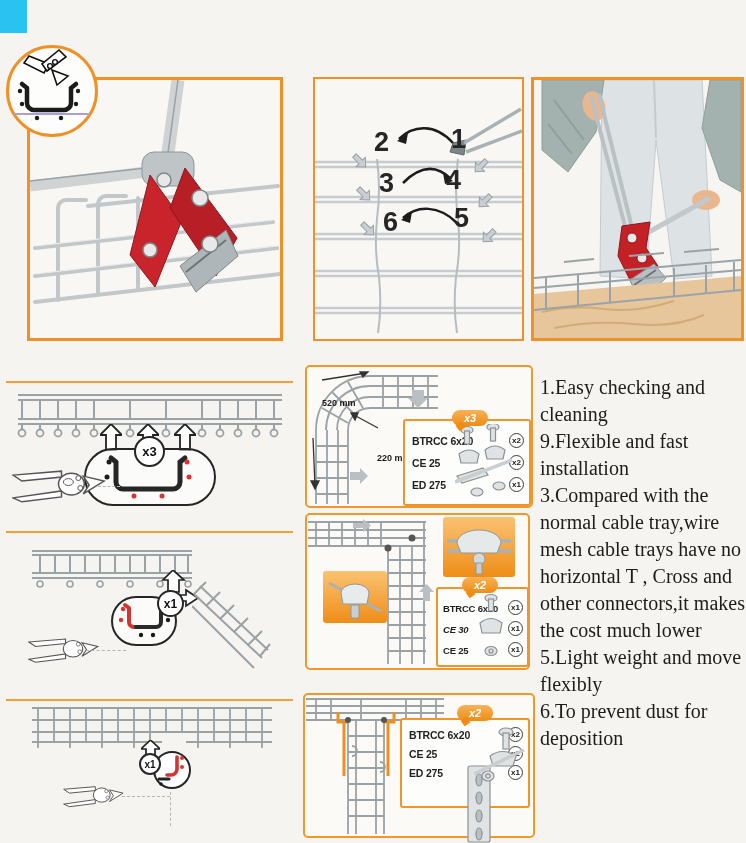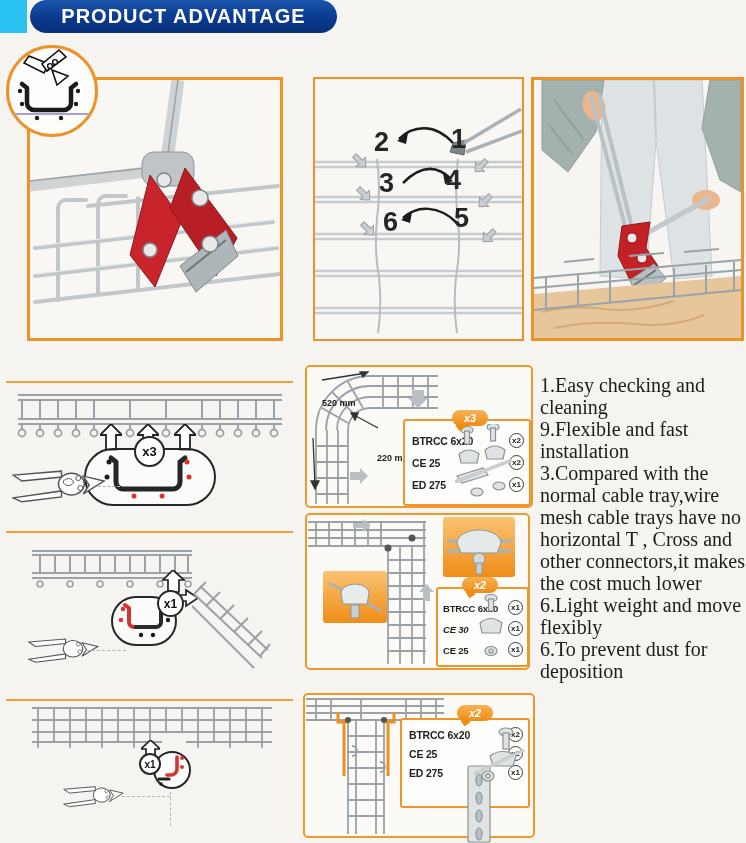--- a/index.html
+++ b/index.html
@@ -42,30 +42,29 @@
   .oval{position:absolute;border:2.5px solid #262626;border-radius:50px;background:rgba(255,255,255,.6);
         box-sizing:border-box;}
   .mult{position:absolute;border:2px solid #262626;border-radius:50%;background:#fff;color:#111;
         font-weight:bold;display:flex;align-items:center;justify-content:center;z-index:5;box-sizing:border-box;}
   .dash-h{position:absolute;border-top:1.5px dashed #b9b3ae;}
   .dash-v{position:absolute;border-left:1.5px dashed #b9b3ae;}
   .dim{position:absolute;font-weight:bold;font-size:9px;color:#1c1c1c;white-space:nowrap;margin-top:27px;}
   .inset{position:absolute;background:linear-gradient(180deg,#fbc271 0%,#ef8d18 100%);border-radius:3px;}
   
   .advantages{position:absolute;left:540px;top:374px;width:205px;
-    font-family:"Liberation Serif",serif;font-size:20px;line-height:22px;color:#1c1c1c;}
+    font-family:"Liberation Serif",serif;font-size:20px;line-height:27px;color:#1c1c1c;}
   .advantages p{margin:0;}
 </style>
 </head>
 <body>
 
 <div class="page">
 
   <div class="cyan-bar"></div>
-  <div class="title-pill">PRODUCT ADVANTAGE</div>
 
   <div class="panel p1">
     <svg width="250" height="258" viewBox="0 0 250 258">
 
       <g stroke="#c2c7ca" stroke-width="4" stroke-linecap="round" fill="none">
         <path d="M5,168 L243,142"></path>
           <path d="M5,196 L247,168"></path>
           <path d="M5,222 L250,194"></path>
         <path d="M58,126 L248,106"></path>
         <path d="M28,128 V220"></path>
@@ -550,18 +549,18 @@
             <circle cx="34" cy="52" r="2.2"></circle>
       </g>
       <line x1="20" y1="50" x2="70" y2="26" stroke="#c9ced0" stroke-width="3.5"></line>
     </svg>
   </div>
 
   <div class="advantages">
     <p>1.Easy checking and cleaning</p>
     <p>9.Flexible and fast installation</p>
     <p>3.Compared with the normal cable tray,wire mesh cable trays have no horizontal T , Cross and other connectors,it makes the cost much lower</p>
-    <p>6.Light weight and move flexibly</p>
+    <p>5.Light weight and move flexibly</p>
     <p>6.To prevent dust for deposition</p>
   </div>
 
 </polygon>
   </div>
 
 </body></html>

